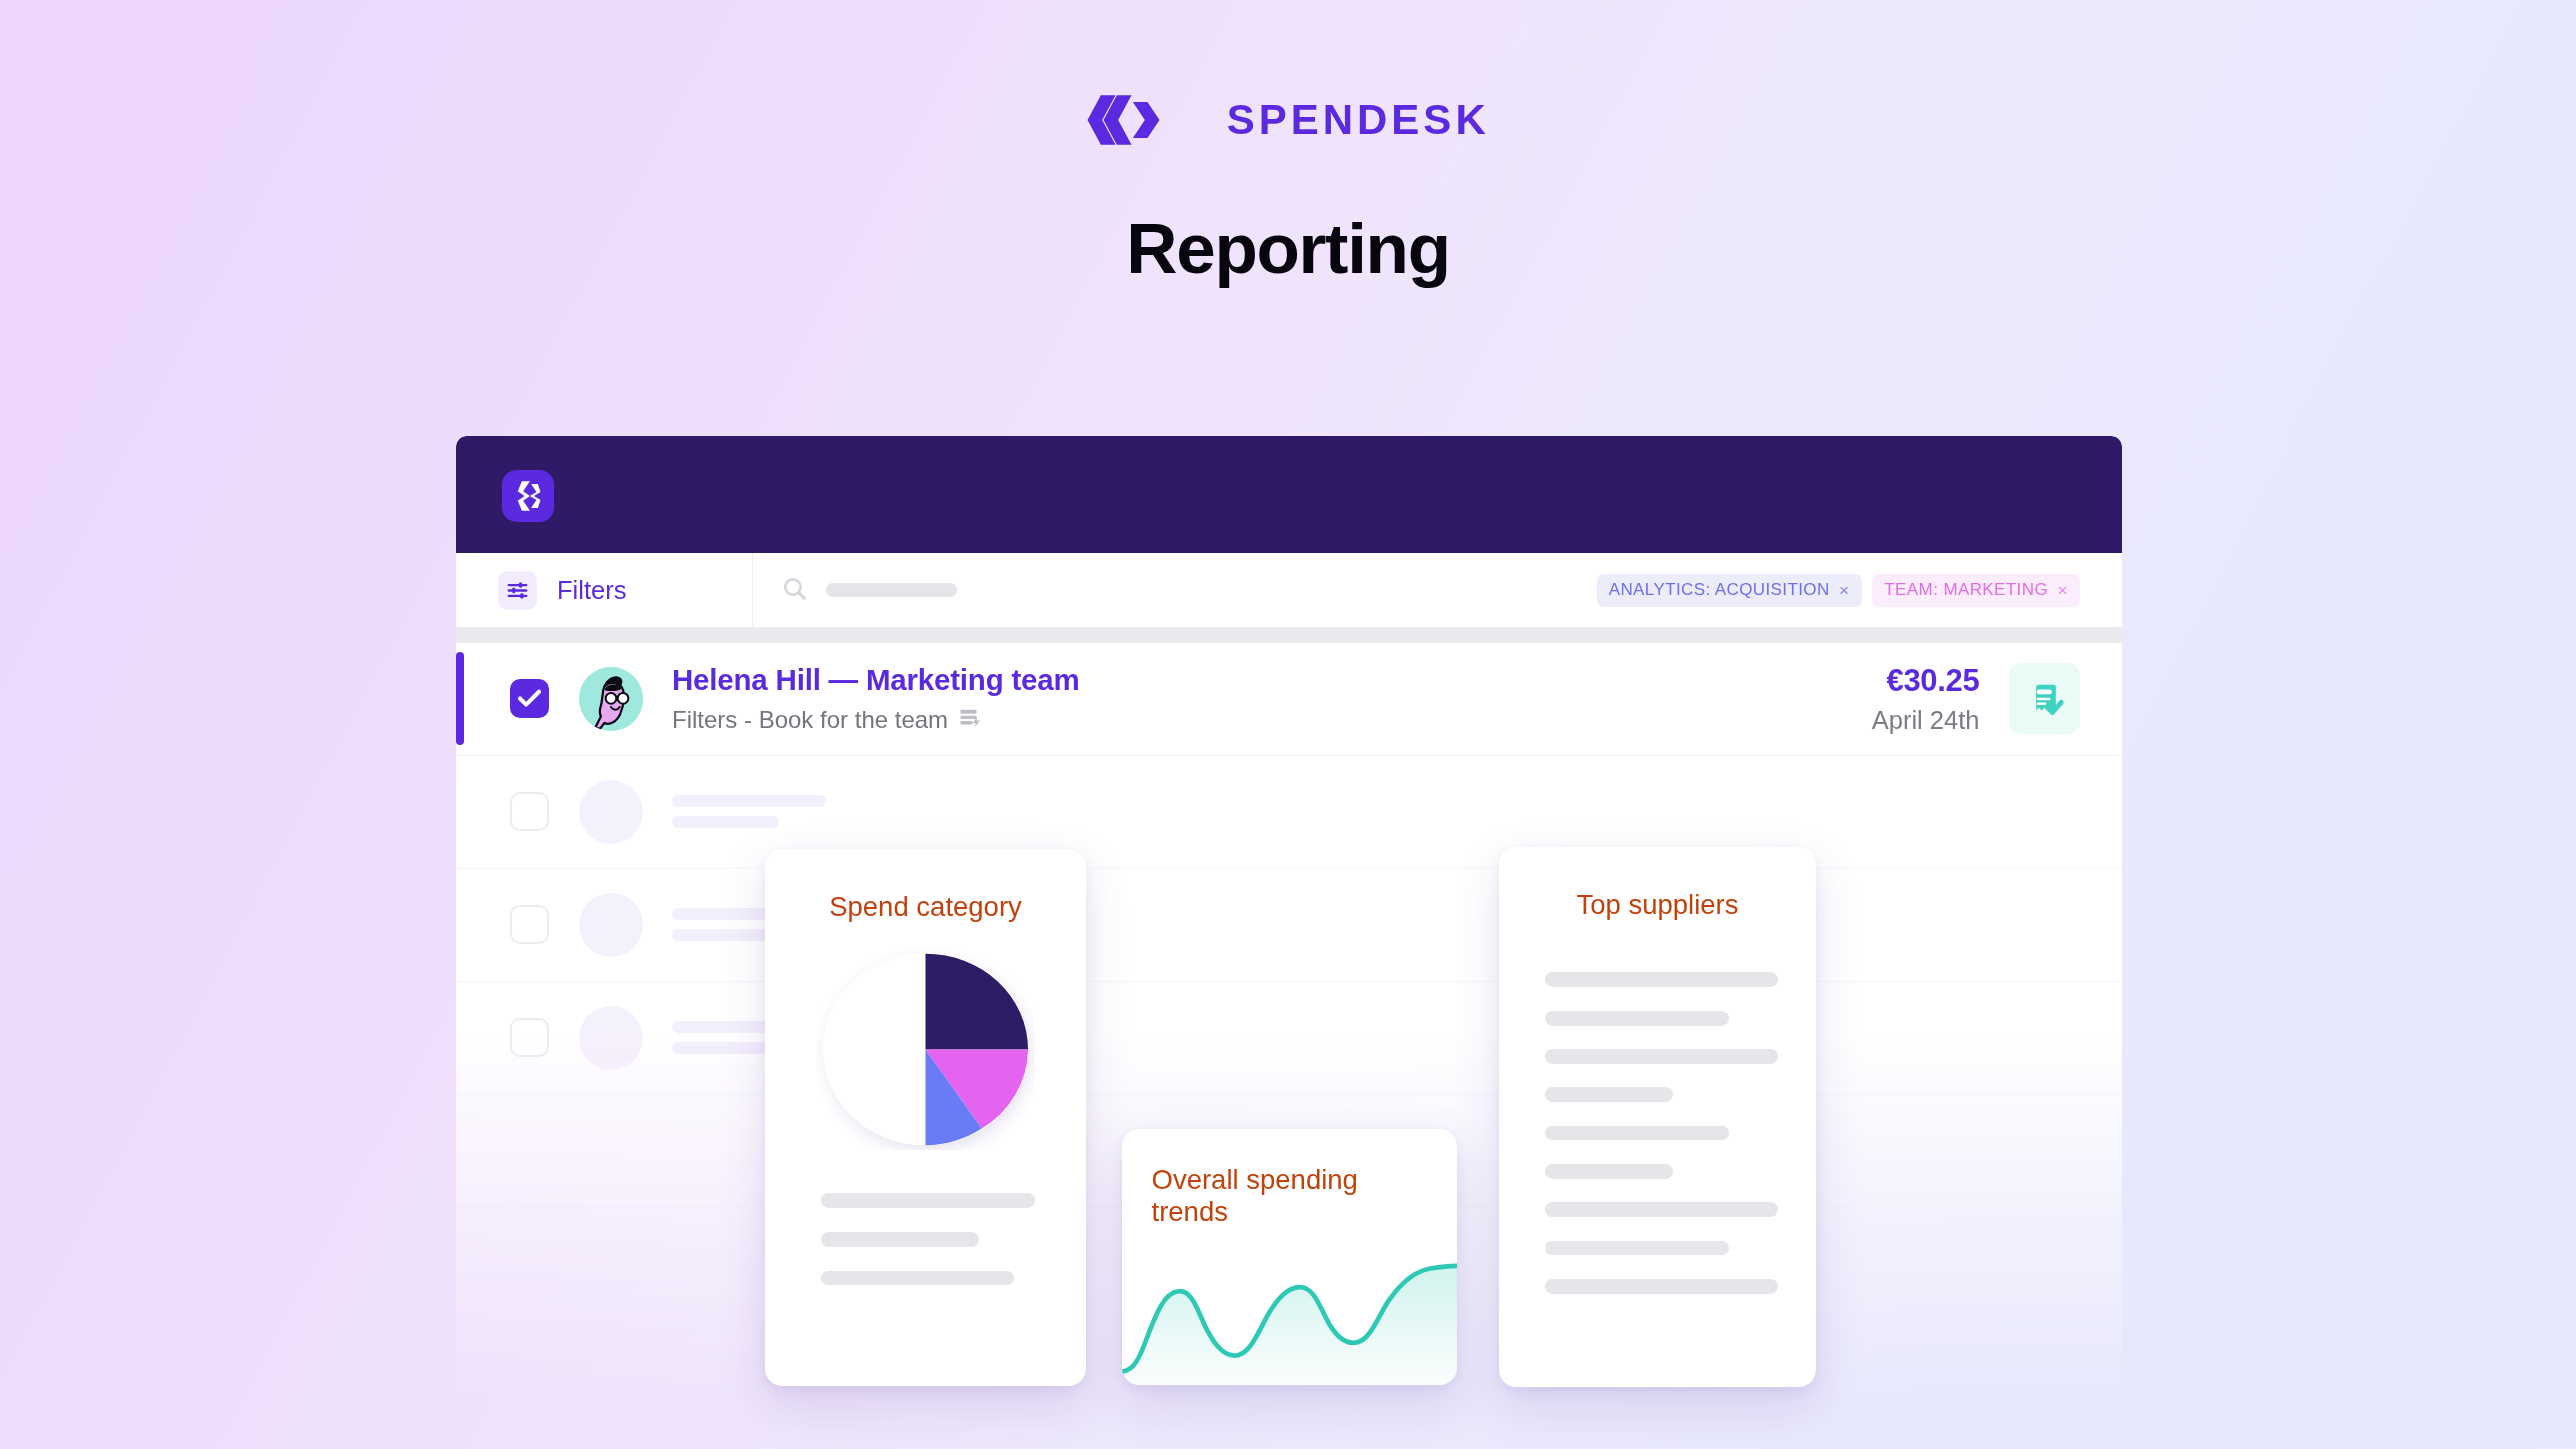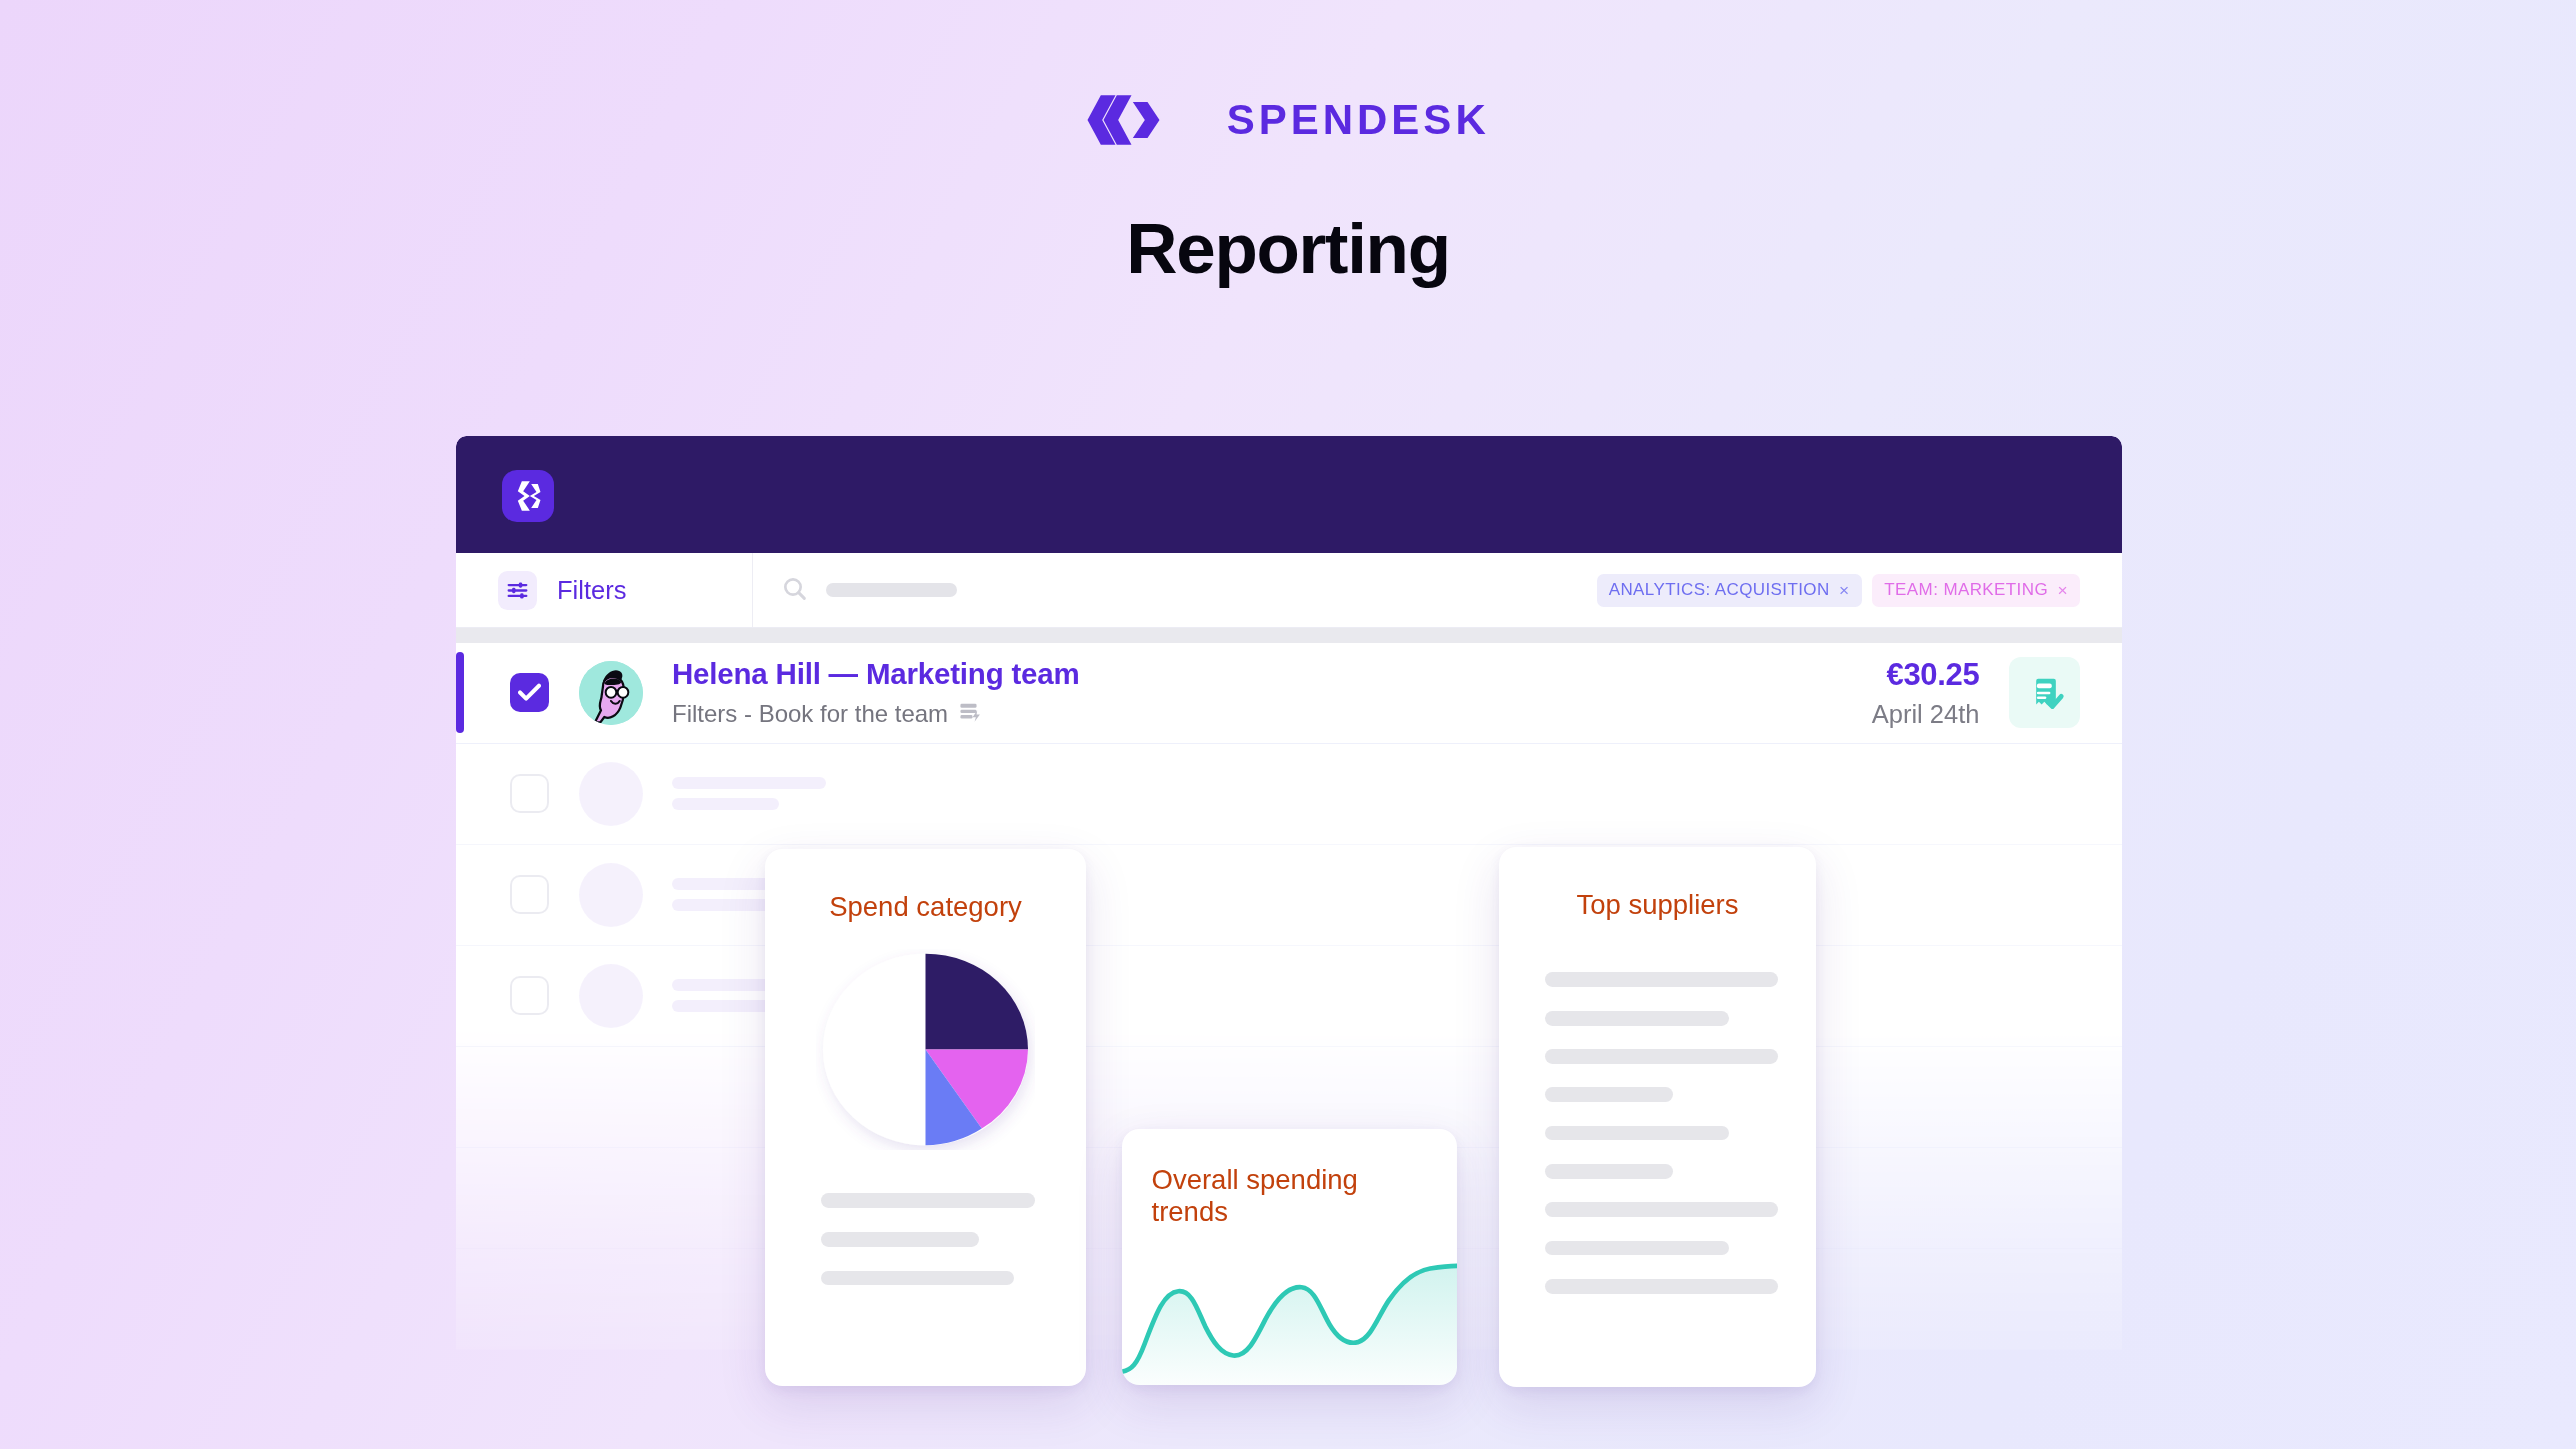--- a/index.html
+++ b/index.html
@@ -66,21 +66,21 @@
     padding:6px 12px;font-size:17px;letter-spacing:0.4px;
   }
   .chip.analytics{background:#edecfb;color:#6e6ef0;}
   .chip.team{background:#fbedfb;color:#e06ce8;}
   .chip-x{font-size:17.4px;opacity:.8;}
 
   
   .gap-strip{height:14.8px;background:#e9e9ee;}
   .list{background:#fff;position:relative;}
   .row{
-    height:101px;display:flex;align-items:center;position:relative;
+    height:113px;display:flex;align-items:center;position:relative;
     border-bottom:0.7px solid #eef0fb;box-sizing:border-box;
   }
   .row.selected{background:#fff;}
   .row-accent{
     position:absolute;left:0;top:9.4px;bottom:9.4px;width:8px;border-radius:4.7px;background:#5b2ae0;
   }
   .cb{
     width:39px;height:39px;border-radius:10px;flex:none;margin-left:54px;
     display:flex;align-items:center;justify-content:center;
   }

